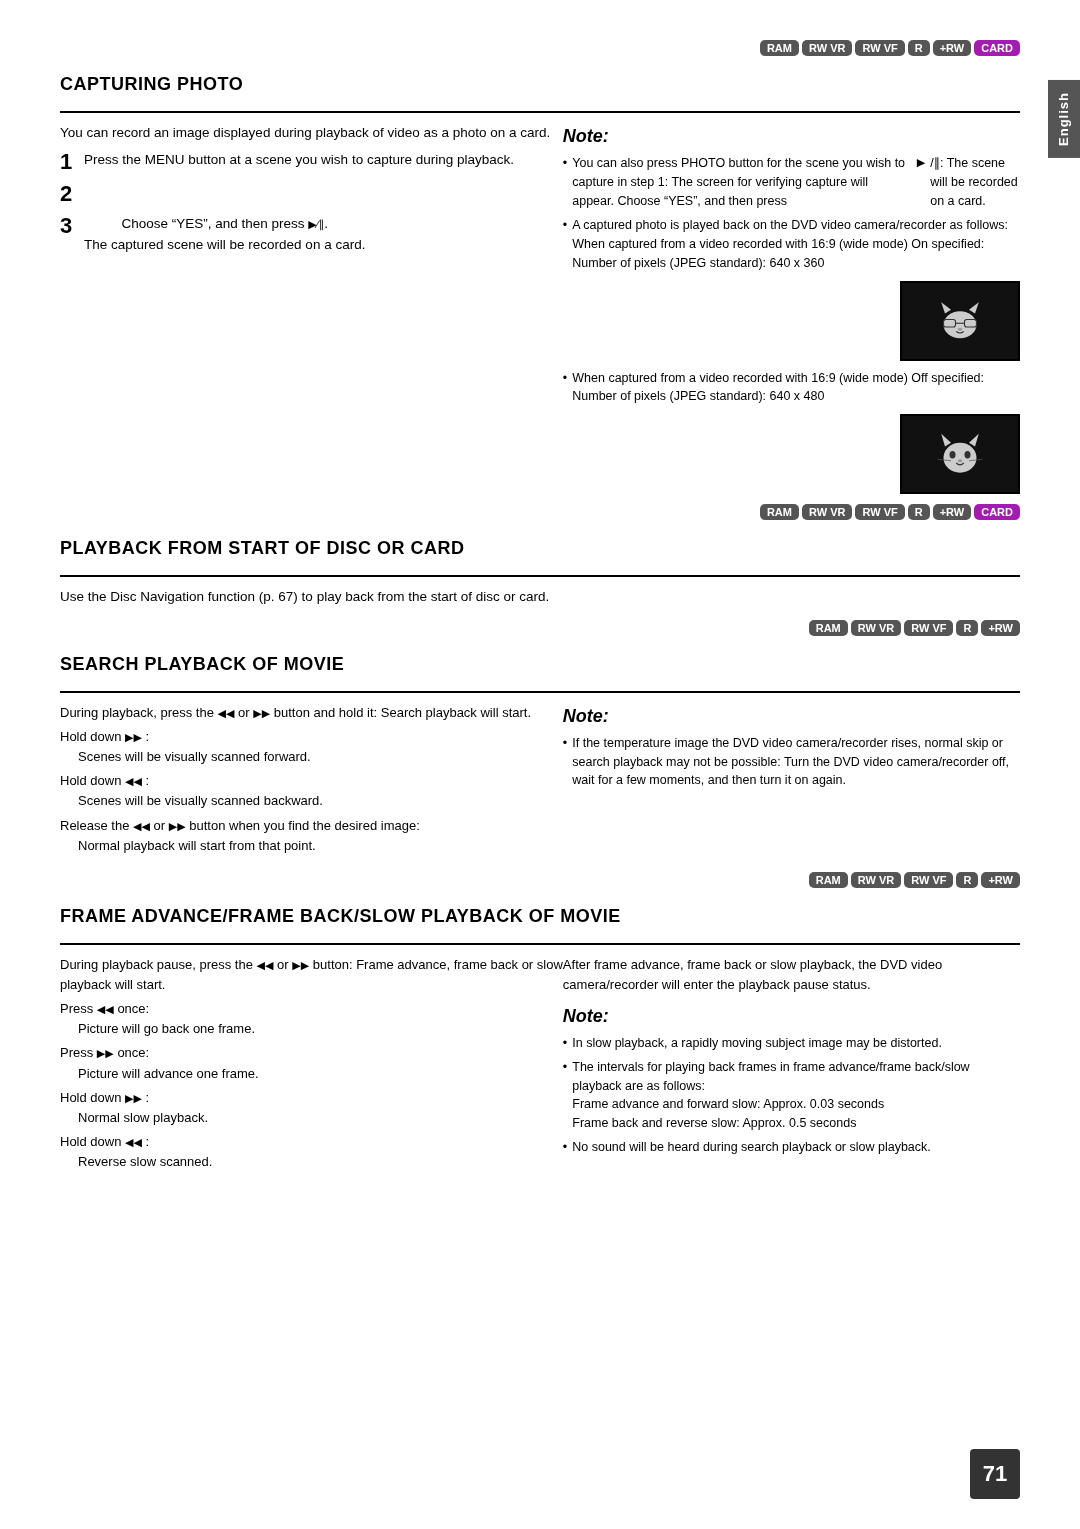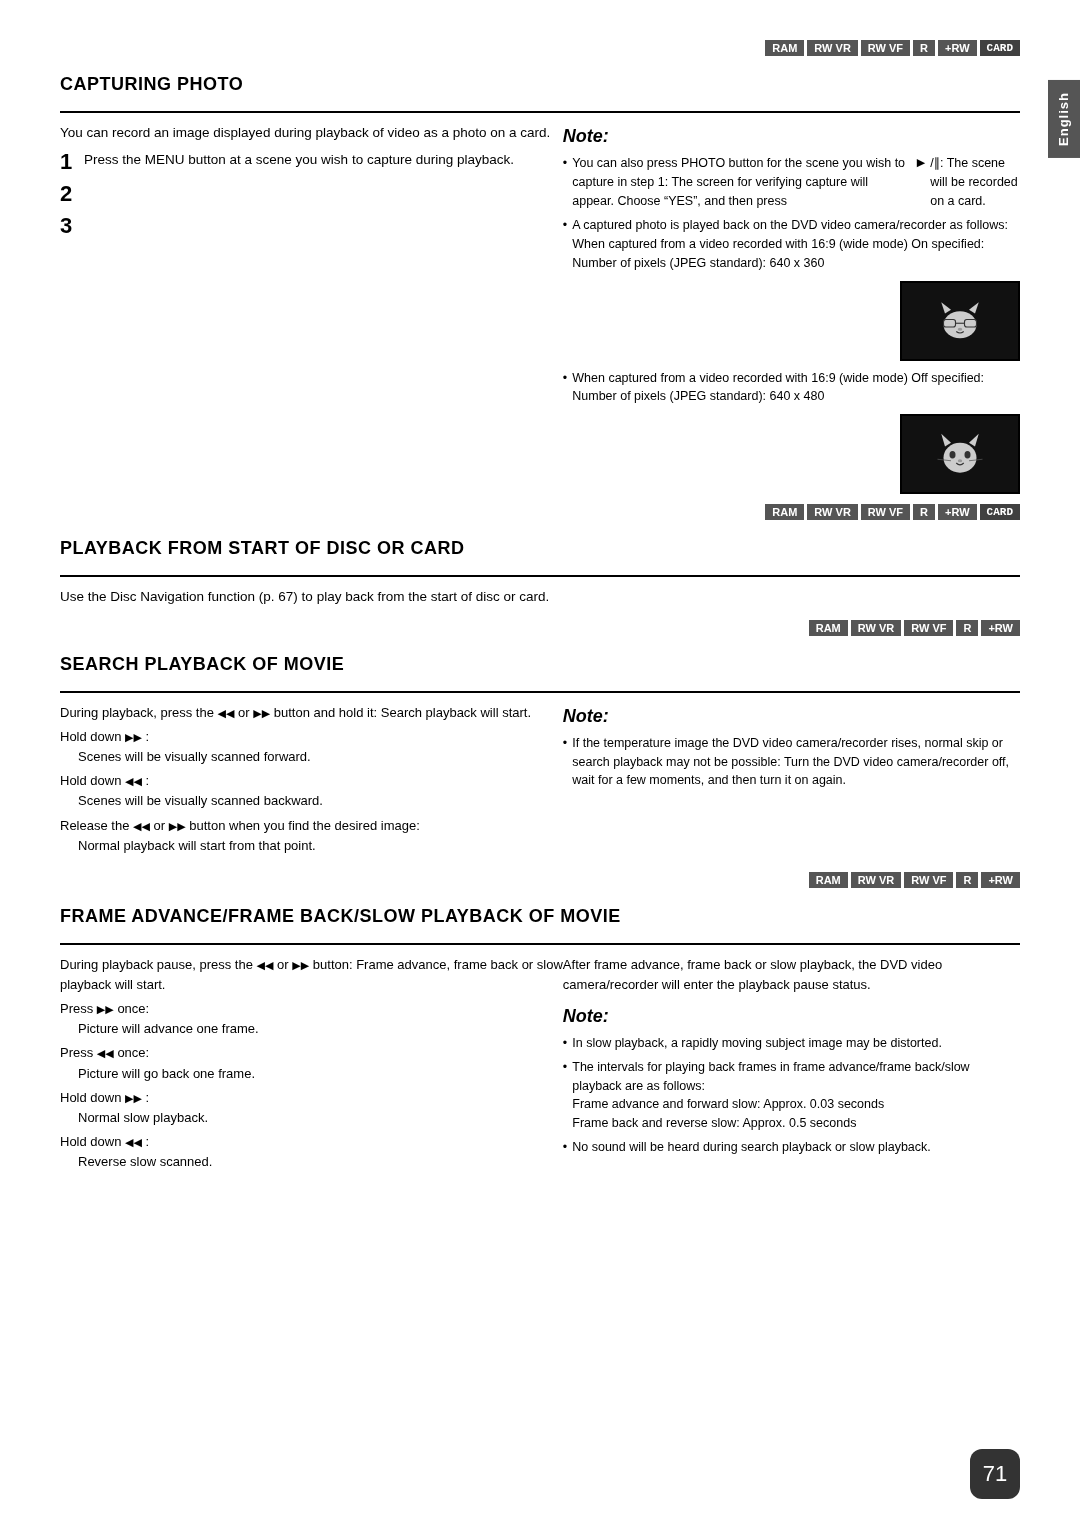--- a/index.html
+++ b/index.html
@@ -41,32 +41,31 @@
     
     .badge-row {
       display: flex;
       justify-content: flex-end;
       gap: 3px;
       margin-bottom: 8px;
     }
     .badge {
       display: inline-block;
       padding: 2px 7px;
-      border-radius: 0;
+      border-radius: 5px;
       font-size: 11px;
       font-weight: bold;
       color: #fff;
       background: #888;
     }
     .badge.active {
       background: #555;
     }
     .badge.highlight {
-      background: #404040;
-      font-family: Liberation Mono, monospace;
+      background: #a21caf;
     }
 
     
     .section-title {
       font-size: 18px;
       font-weight: 900;
       text-transform: uppercase;
       border-bottom: 2px solid #000;
       padding-bottom: 16px;
       margin-bottom: 10px;
@@ -154,29 +153,29 @@
     .indent {
       padding-left: 18px;
     }
 
     
     .page-number {
       position: absolute;
       bottom: 30px;
       right: 60px;
       font-size: 22px;
-      font-weight: normal;
+      font-weight: bold;
       background: #333;
       color: #fff;
       width: 50px;
       height: 50px;
       display: flex;
       align-items: center;
       justify-content: center;
-      border-radius: 12px;
+      border-radius: 4px;
     }
 
     
     .play-icon::before { content: '▶'; font-size: 11px; }
 
     .inline-icon {
       display: inline;
       font-size: 11px;
     }
 
@@ -219,20 +218,24 @@
           Press the MENU button at a scene you wish to capture during playback.
         </div>
       </div>
 
       <div class="step">
         <span class="step-num">2</span>
       </div>
 
       <div class="step">
         <span class="step-num">3</span>
+        <div class="step-text">
+          Choose “YES”, and then press <span class="inline-icon play-icon"></span><span style="font-size:11px">∕</span><span style="font-size:11px">∥</span>.<br>
+          The captured scene will be recorded on a card.
+        </div>
       </div>
 
     </div>
 
     <div class="col-right">
       <div class="note-label">Note:</div>
 
       <div class="note-block">
         <div class="note-bullet note-text">
           You can also press PHOTO button for the scene you wish to capture in step 1: The screen for verifying capture will appear. Choose “YES”, and then press <span class="inline-icon">▶</span>/∥: The scene will be recorded on a card.
@@ -348,26 +351,26 @@
   </div>
 
   <div class="section-title">Frame Advance/Frame Back/Slow Playback of Movie</div>
 
   <div class="two-col">
     <div class="col-left">
       <div class="sub-text">
         During playback pause, press the <span class="inline-icon">◀◀</span> or <span class="inline-icon">▶▶</span> button: Frame advance, frame back or slow playback will start.
       </div>
       <div class="sub-text">
+        Press <span class="inline-icon">◀◀</span> once:<br>
+        <span class="indent">Picture will go back one frame.</span>
+      </div>
+      <div class="sub-text">
         Press <span class="inline-icon">▶▶</span> once:<br>
         <span class="indent">Picture will advance one frame.</span>
-      </div>
-      <div class="sub-text">
-        Press <span class="inline-icon">◀◀</span> once:<br>
-        <span class="indent">Picture will go back one frame.</span>
       </div>
       <div class="sub-text">
         Hold down <span class="inline-icon">▶▶</span> :<br>
         <span class="indent">Normal slow playback.</span>
       </div>
       <div class="sub-text">
         Hold down <span class="inline-icon">◀◀</span> :<br>
         <span class="indent">Reverse slow scanned.</span>
       </div>
     </div>

